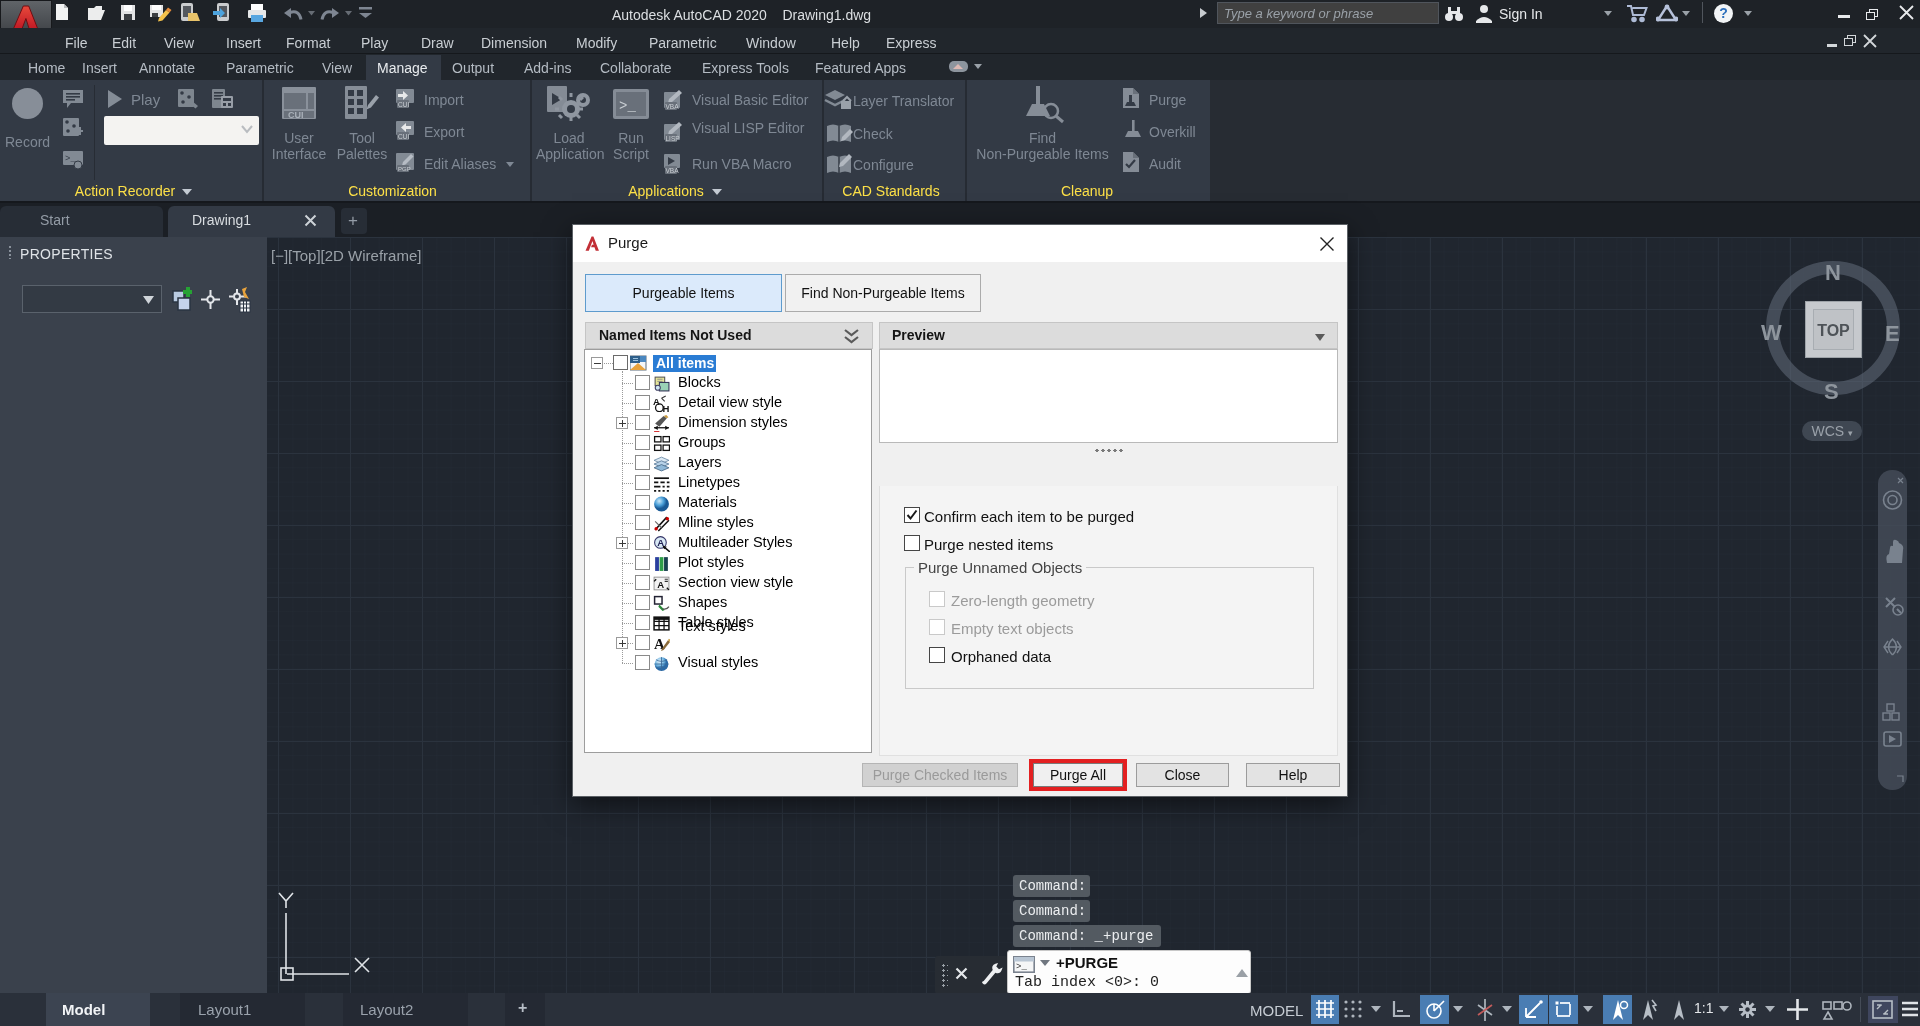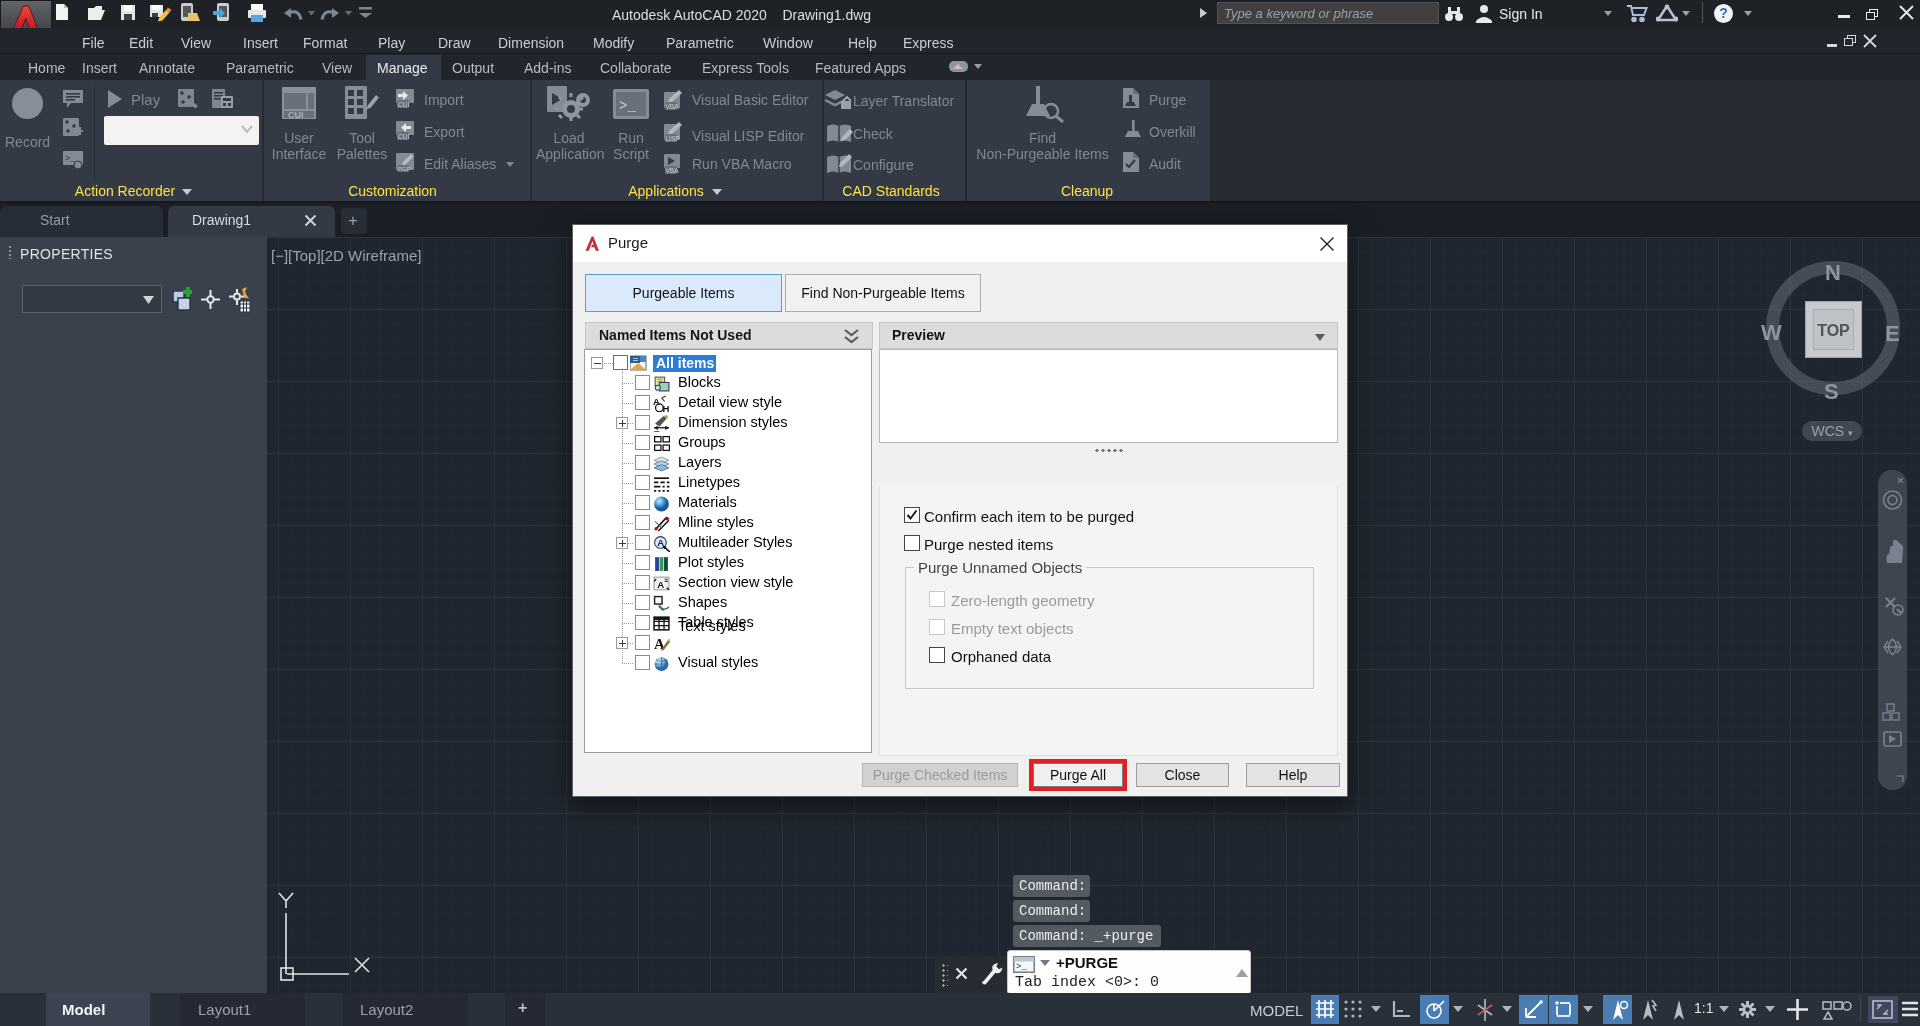--- a/index.html
+++ b/index.html
@@ -25,21 +25,21 @@
     linear-gradient(to right, #2b333e 1px, transparent 1px),
     linear-gradient(to bottom, #2b333e 1px, transparent 1px),
     linear-gradient(to right, rgba(125,145,170,0.022) 1px, transparent 1px),
     linear-gradient(to bottom, rgba(125,145,170,0.022) 1px, transparent 1px);
   background-size:72px 72px, 72px 72px, 14.4px 14.4px, 14.4px 14.4px;
   background-position:11px 0px, 0px 0px, 11px 0px, 0px 0px;
 }
 #palette { left:0; top:237px; width:267px; height:756px; background:#3a414c; }
 #statusbar { left:0; top:993px; width:1920px; height:33px; background:#2a303a; }
 
-.menuitem { position:absolute; top:7px; font-size:14px; color:#c9ced3;margin-left:17px; }
+.menuitem { position:absolute; top:7px; font-size:14px; color:#c9ced3; }
 .rtab { position:absolute; top:6px; font-size:14px; color:#b4bbc3; }
 
 
 #dialog { left:572px; top:224px; width:776px; height:573px; background:#f0f0f0;
   border:1px solid #5c6166; box-shadow:0 8px 26px rgba(0,0,0,0.55); font-size:14px; color:#111;}
 #dlgtitle { left:0; top:0; width:774px; height:37px; background:#ffffff; }
 .dtab { position:absolute; top:49px; height:38px; text-align:center; line-height:36px; font-size:14px; color:#111;}
 .hdr { position:absolute; height:27px; background:#dcdcdc; border:1px solid #c5c5c5;
   font-weight:bold; font-size:14px; color:#151515; line-height:25px; }
 #treebox { left:11px; top:124px; width:288px; height:404px; background:#fff; border:1px solid #9d9d9d; }
@@ -336,21 +336,21 @@
       <rect x="2" y="13" width="12" height="8" rx="1" fill="#69707a"></rect>
       <text x="2.5" y="20" font-size="6.5" fill="#c9ced3" font-family="Liberation Sans">VBA</text>
   </svg>
   <div class="ritem" style="left:692px;top:92px;">Visual Basic Editor</div>
   <svg class="abs" style="left:663px;top:121px" width="24" height="22" viewBox="0 0 24 22">
     <rect x="1" y="3" width="16" height="16" rx="1" fill="#828a94"></rect>
       <path d="M6 10 l10 -9 l3 3 l-10 9 l-4 1 z" fill="#b2b8c0"></path>
       <rect x="2" y="13" width="12" height="8" rx="1" fill="#69707a"></rect>
       <text x="2.5" y="20" font-size="6.5" fill="#c9ced3" font-family="Liberation Sans">LISP</text>
   </svg>
-  <div class="ritem" style="left:692px;top:128px;">Visual LISP Editor</div>
+  <div class="ritem" style="left:692px;top:120px;">Visual LISP Editor</div>
   <svg class="abs" style="left:663px;top:153px" width="24" height="22" viewBox="0 0 24 22">
     <rect x="1" y="1" width="16" height="14" rx="1" fill="#828a94"></rect>
       <path d="M5 4 L12 8 L5 12 Z" fill="#333a45"></path>
       <rect x="2" y="13" width="12" height="8" rx="1" fill="#69707a"></rect>
       <text x="2.5" y="20" font-size="6.5" fill="#c9ced3" font-family="Liberation Sans">VBA</text>
   </svg>
   <div class="ritem" style="left:692px;top:156px;">Run VBA Macro</div>
   <div class="plabel" style="left:586px;width:160px;">Applications</div>
   <div class="abs" style="left:712px;top:189px;width:0;height:0;border-top:6px solid #c3cad2;border-left:5px solid transparent;border-right:5px solid transparent;"></div>
 

